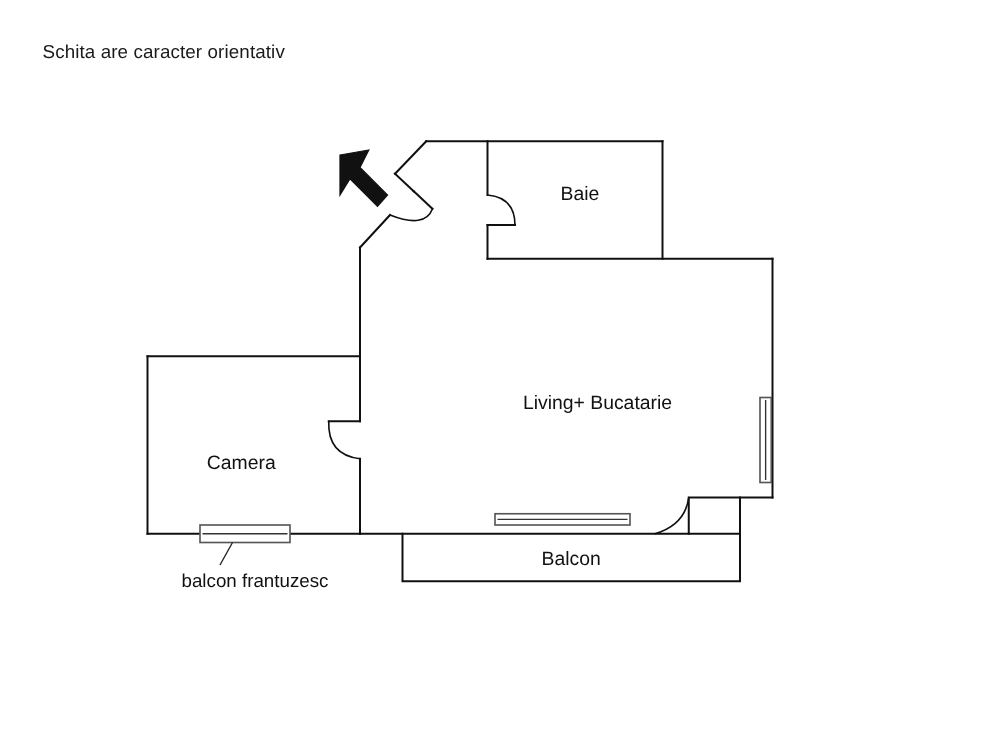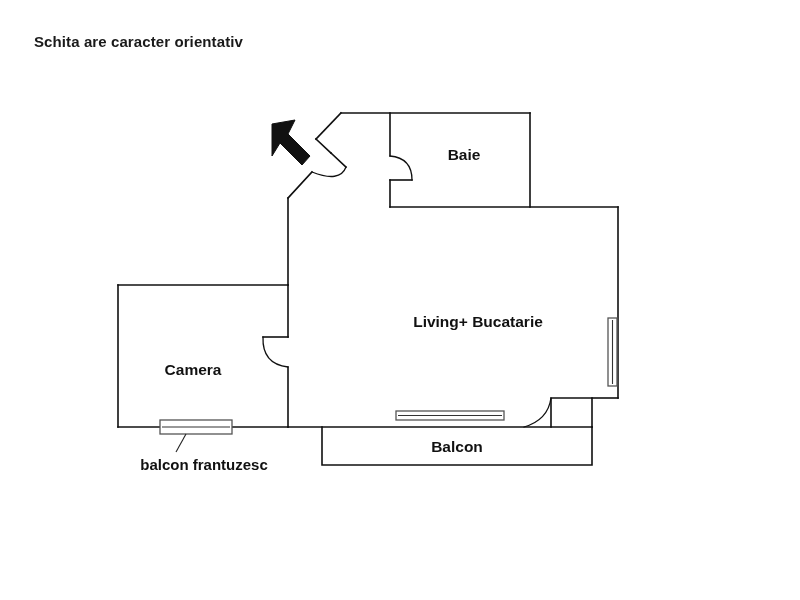--- a/index.html
+++ b/index.html
@@ -13,21 +13,20 @@
     height: 600px;
     overflow: hidden;
     font-family: "Liberation Sans", sans-serif;
     color: #000000;
     position: relative;
   }
   #plan-root {
     position: relative;
     width: 800px;
     height: 600px;
-    font-weight: bold;
   }
   .plan-title {
     position: absolute;
     left: 34px;
     top: 33px;
     font-size: 15px;
     font-family: "Liberation Sans", sans-serif;
     color: #1a1a1a;
     white-space: nowrap;
     letter-spacing: 0.1px;

